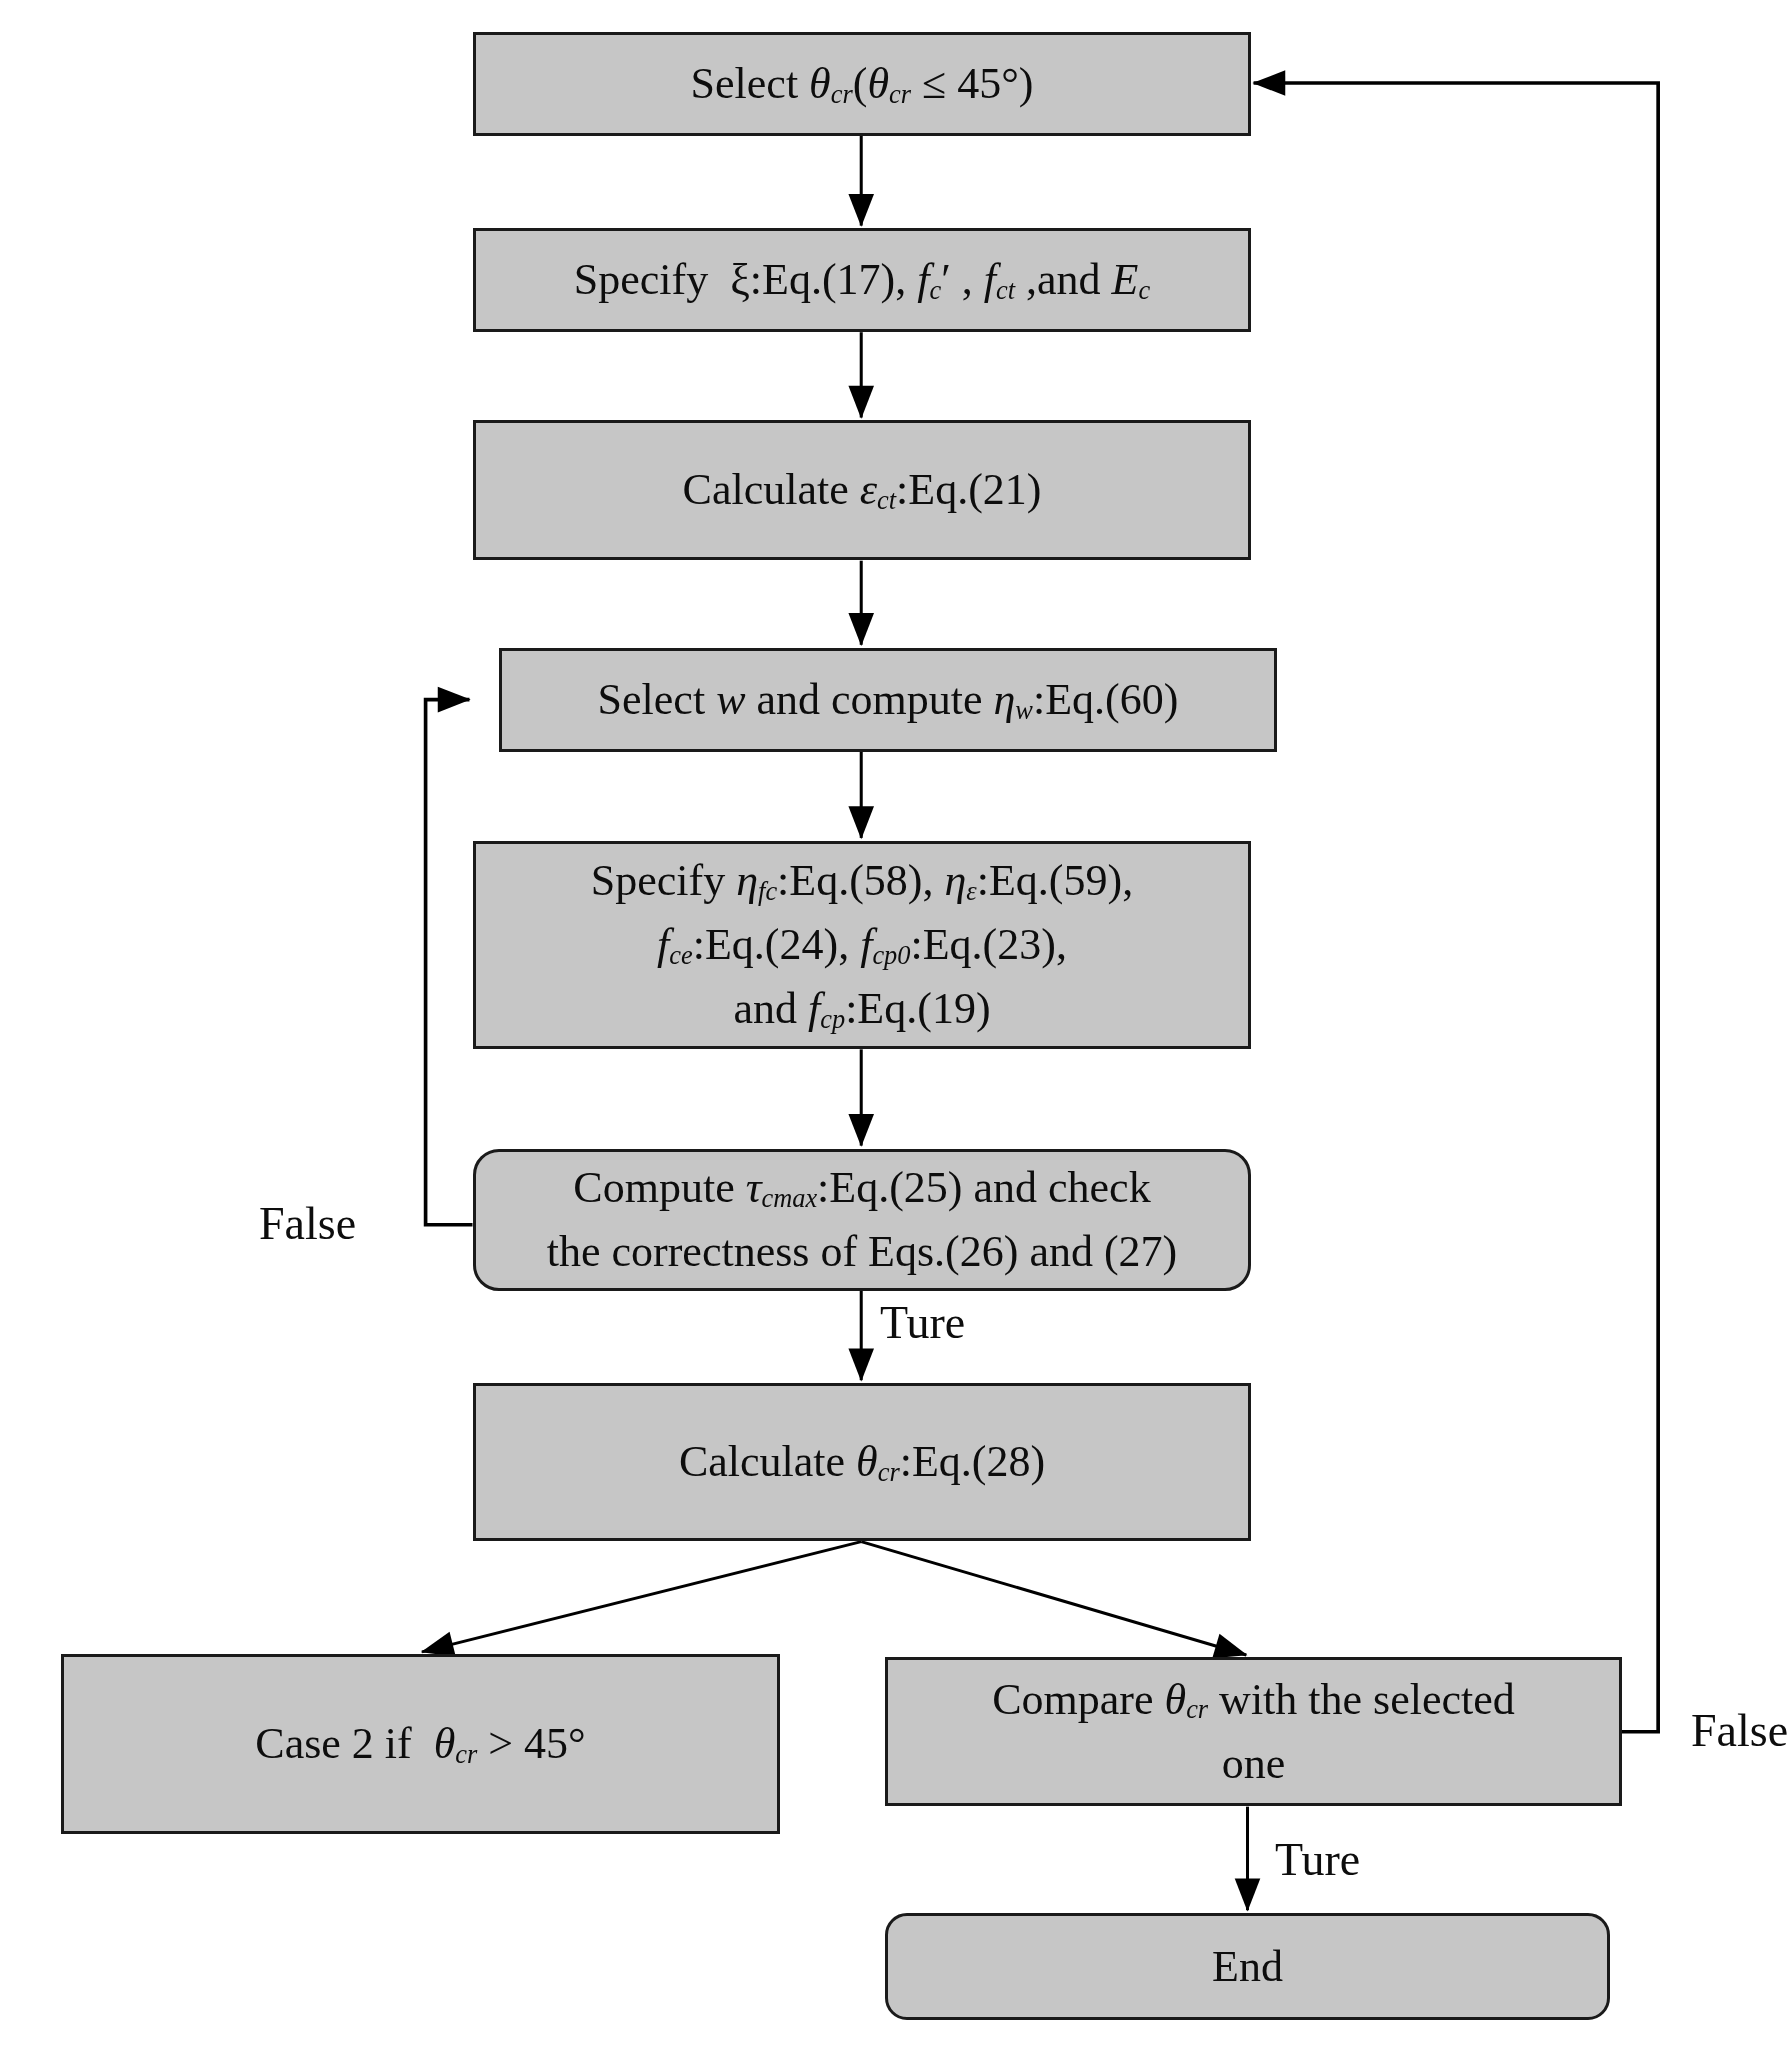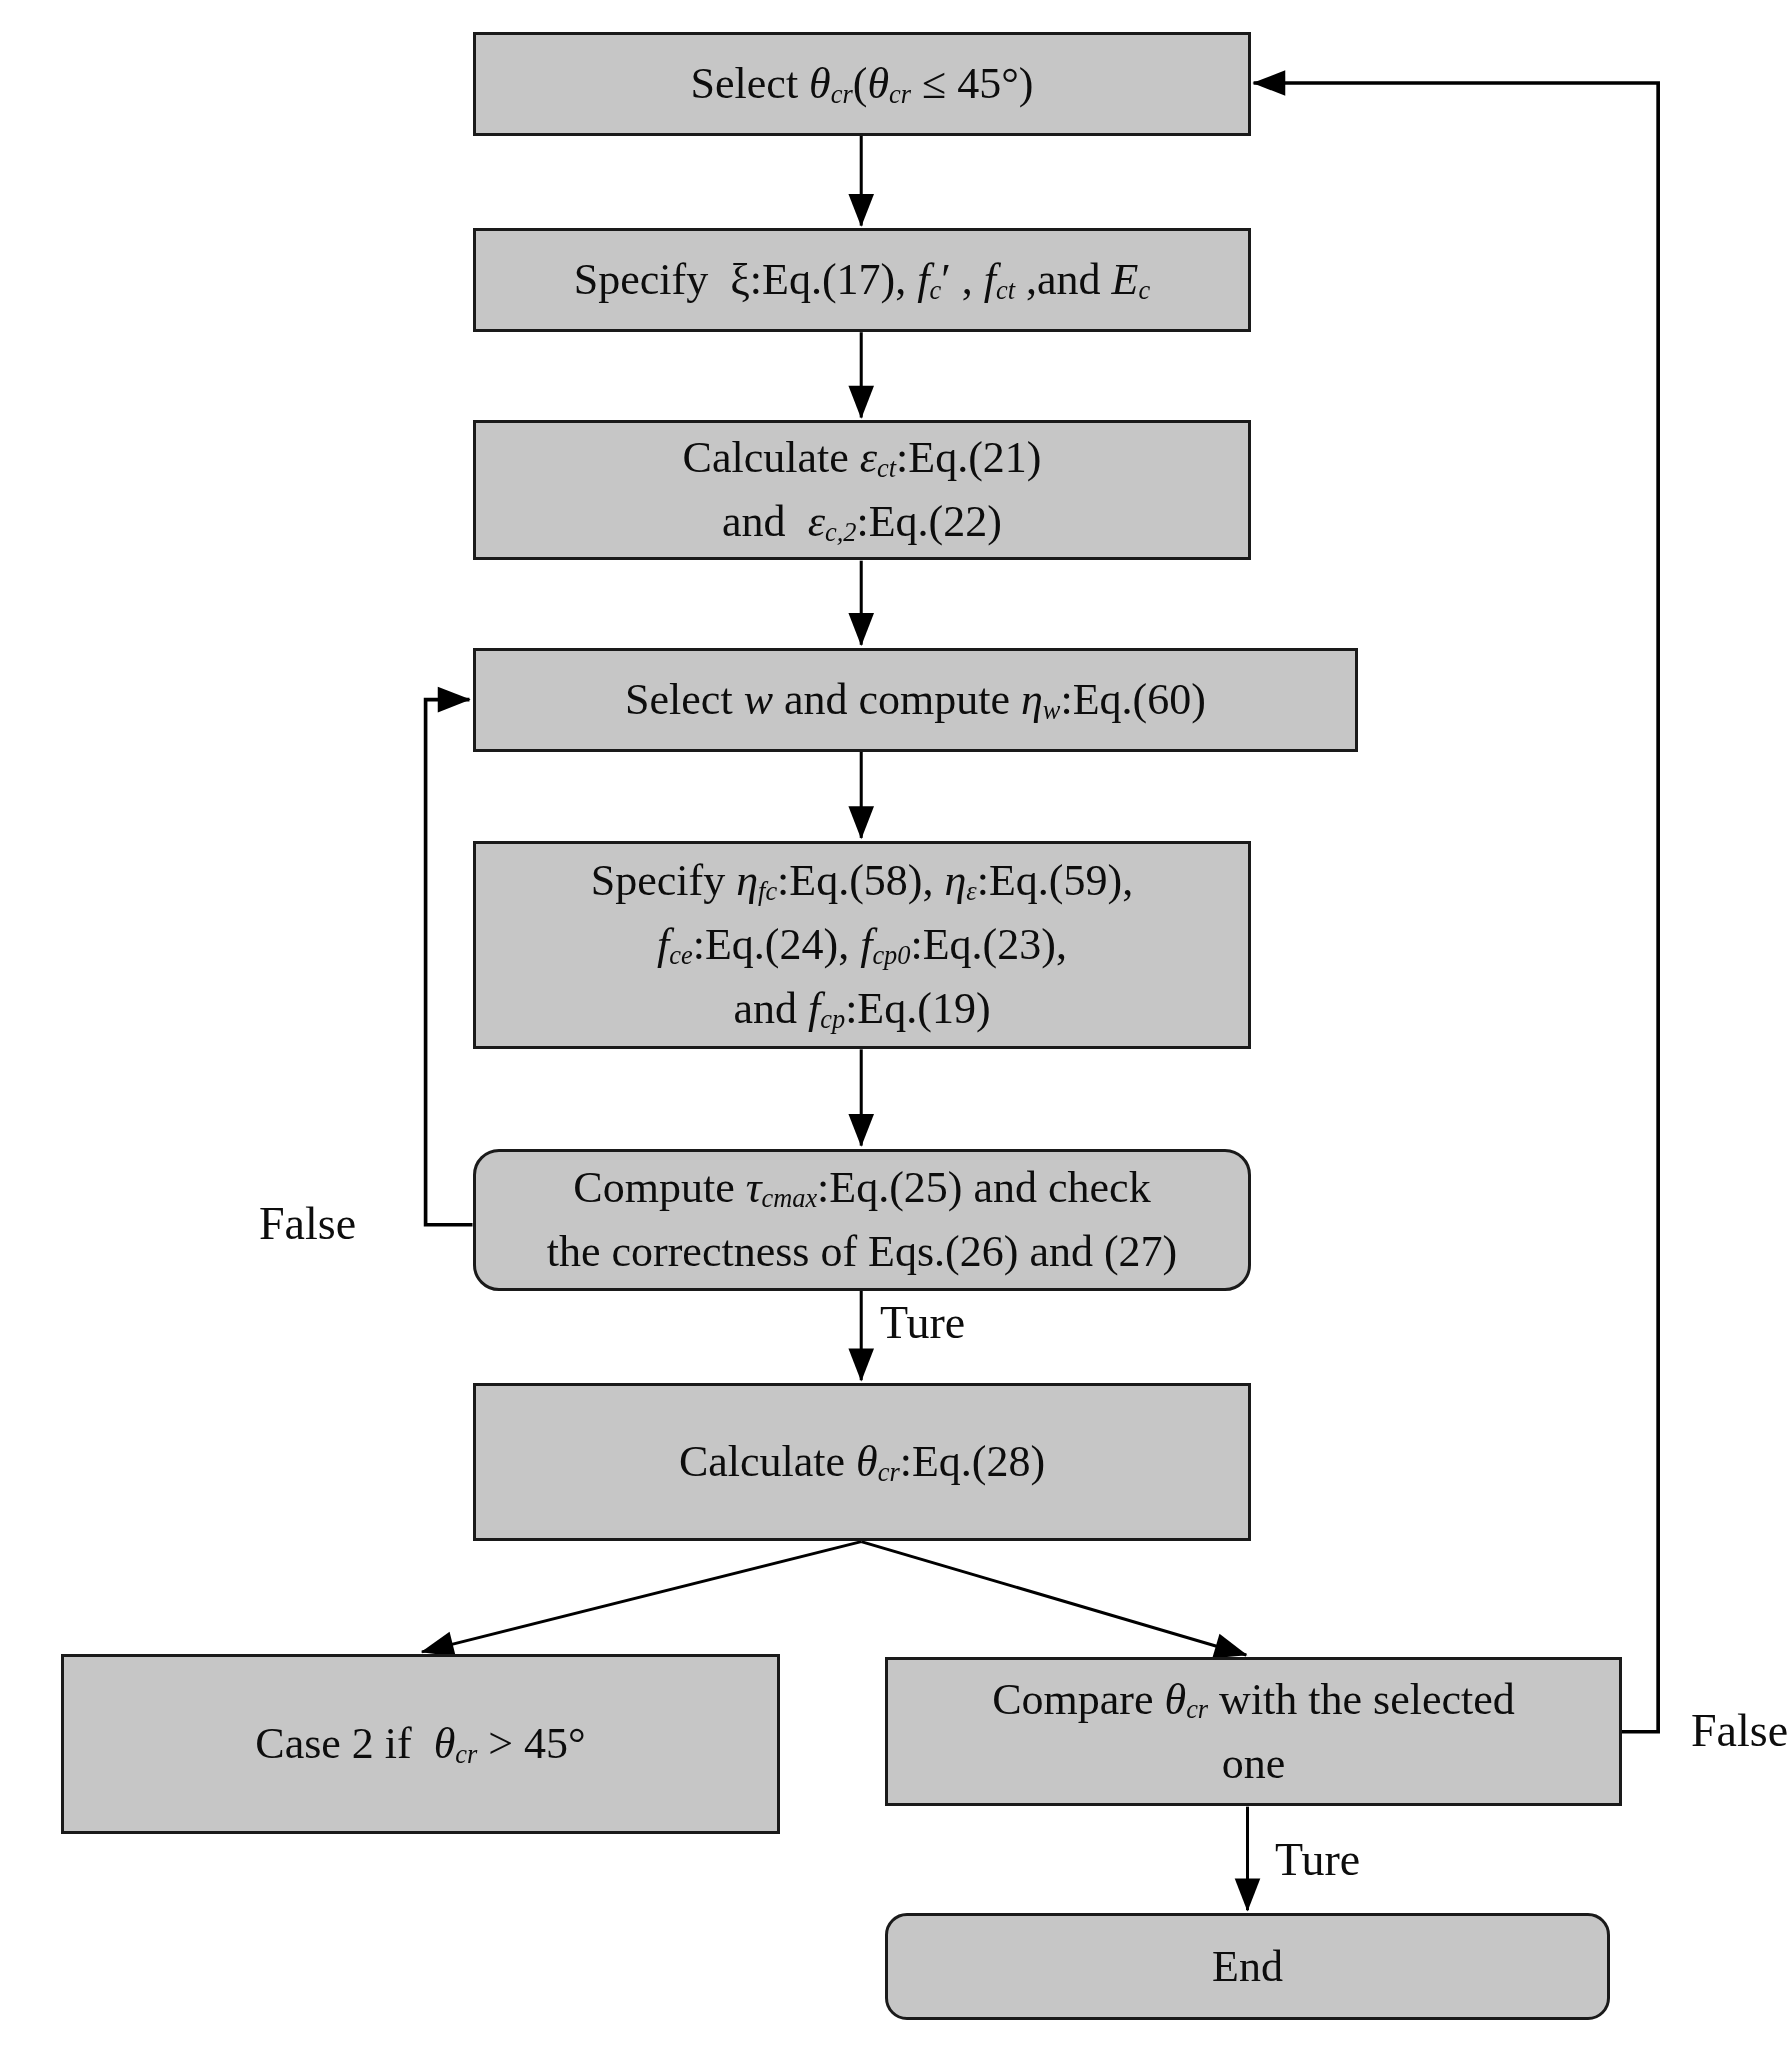--- a/index.html
+++ b/index.html
@@ -30,21 +30,21 @@
   .node .sub{font-style:italic;font-size:0.6em;position:relative;top:0.18em;}
   .edge-label{
     position:absolute;
     font:46px/1.1 "Liberation Serif","DejaVu Serif",serif;
     color:var(--text-color);white-space:pre;
   }
   
   #n0{left:441px;top:32px;width:778px;height:104px;}
   #n1{left:441px;top:228px;width:778px;height:104px;}
   #n2{left:441px;top:420px;width:778px;height:140px;align-items:center;}
-  #n3{left:441px;top:648px;width:885px;height:104px;}
+  #n3{left:467px;top:648px;width:778px;height:104px;}
   #n4{left:441px;top:841px;width:778px;height:208px;}
   #n5{left:441px;top:1149px;width:778px;height:142px;border-radius:26px;}
   #n6{left:441px;top:1383px;width:778px;height:158px;}
   #n7{left:29px;top:1654px;width:719px;height:180px;}
   #n8{left:853px;top:1657px;width:737px;height:149px;}
   #n9{left:853px;top:1913px;width:725px;height:107px;border-radius:22px;}
   
   #lbl-false-left{left:227px;top:1199px;}
   #lbl-ture-mid{left:848px;top:1298px;}
   #lbl-false-right{left:1659px;top:1706px;}
@@ -75,21 +75,20 @@
   </svg>
 
   <div class="node" id="n0">
       <div class="line"><span>Select </span><span class="i">θ</span><span class="sub">cr</span><span>(</span><span class="i">θ</span><span class="sub">cr</span><span> ≤ 45°)</span></div>
     </div>
   <div class="node" id="n1">
       <div class="line"><span>Specify  ξ:Eq.(17), </span><span class="i">f</span><span class="sub">c</span><span>′ , </span><span class="i">f</span><span class="sub">ct</span><span> ,and </span><span class="i">E</span><span class="sub">c</span></div>
     </div>
   <div class="node" id="n2">
       <div class="line"><span>Calculate </span><span class="i">ε</span><span class="sub">ct</span><span>:Eq.(21)</span></div>
-      <div class="line"><span>and  </span><span class="i">ε</span><span class="sub">c,2</span><span>:Eq.(22)</span></div>
     </div>
   <div class="node" id="n3">
       <div class="line"><span>Select </span><span class="i">w</span><span> and compute </span><span class="i">η</span><span class="sub">w</span><span>:Eq.(60)</span></div>
     </div>
   <div class="node" id="n4">
       <div class="line"><span>Specify </span><span class="i">η</span><span class="sub">fc</span><span>:Eq.(58), </span><span class="i">η</span><span class="sub">ε</span><span>:Eq.(59),</span></div>
       <div class="line"><span class="i">f</span><span class="sub">ce</span><span>:Eq.(24), </span><span class="i">f</span><span class="sub">cp0</span><span>:Eq.(23),</span></div>
       <div class="line"><span>and </span><span class="i">f</span><span class="sub">cp</span><span>:Eq.(19)</span></div>
     </div>
   <div class="node" id="n5">

